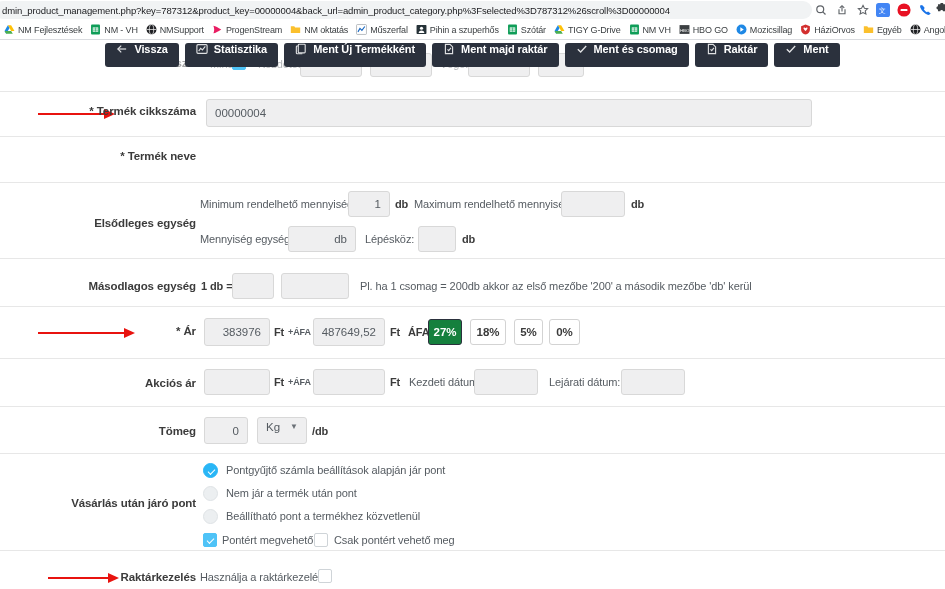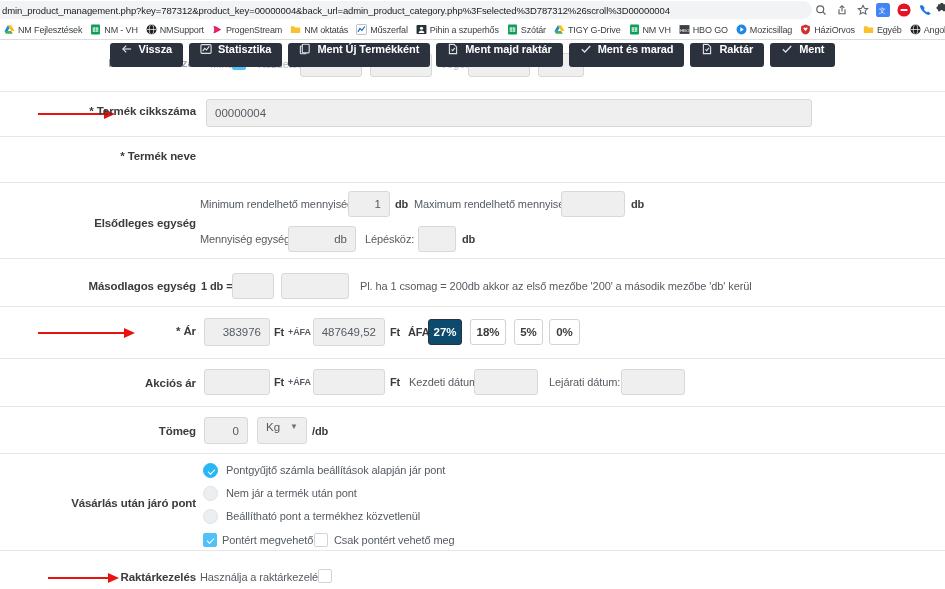--- a/index.html
+++ b/index.html
@@ -173,21 +173,21 @@
     border: 1px solid #d3d3d3;
     border-radius: 3px;
     background: #ffffff;
     color: #3b3b3b;
     font-size: 11.5px;
     font-weight: bold;
     display: flex; align-items: center; justify-content: center;
     font-family: "Liberation Sans", sans-serif;
   }
   .vatbtn.on {
-    background: #0c4a6e;
+    background: #15803d;
     color: #ffffff;
     border-color: #2b313d;
   }
 
   
   .selbox {
     position: absolute;
     background: #efeff0;
     border: 1px solid #d8d8d8;
     border-radius: 3px;
@@ -532,21 +532,21 @@
           </svg>
       </span>
       <span>Ment majd raktár</span>
     </div>
     <div class="tbtn">
       <span class="tico">
         <svg viewBox="0 0 16 16" fill="none" stroke="#ffffff" stroke-width="1.8">
             <polyline points="2.4,8.4 6.2,12 13.6,4"></polyline>
           </svg>
       </span>
-      <span>Ment és marad</span>
+      <span>Ment és csomag</span>
     </div>
     <div class="tbtn">
       <span class="tico">
         <svg viewBox="0 0 16 16" fill="none" stroke="#ffffff" stroke-width="1.5">
             <path d="M3.2 1.8h6.2l3.4 3.4v9H3.2z"></path>
             <polyline points="6,8.6 7.6,10.2 10.6,6.6"></polyline>
           </svg>
       </span>
       <span>Raktár</span>
     </div>

